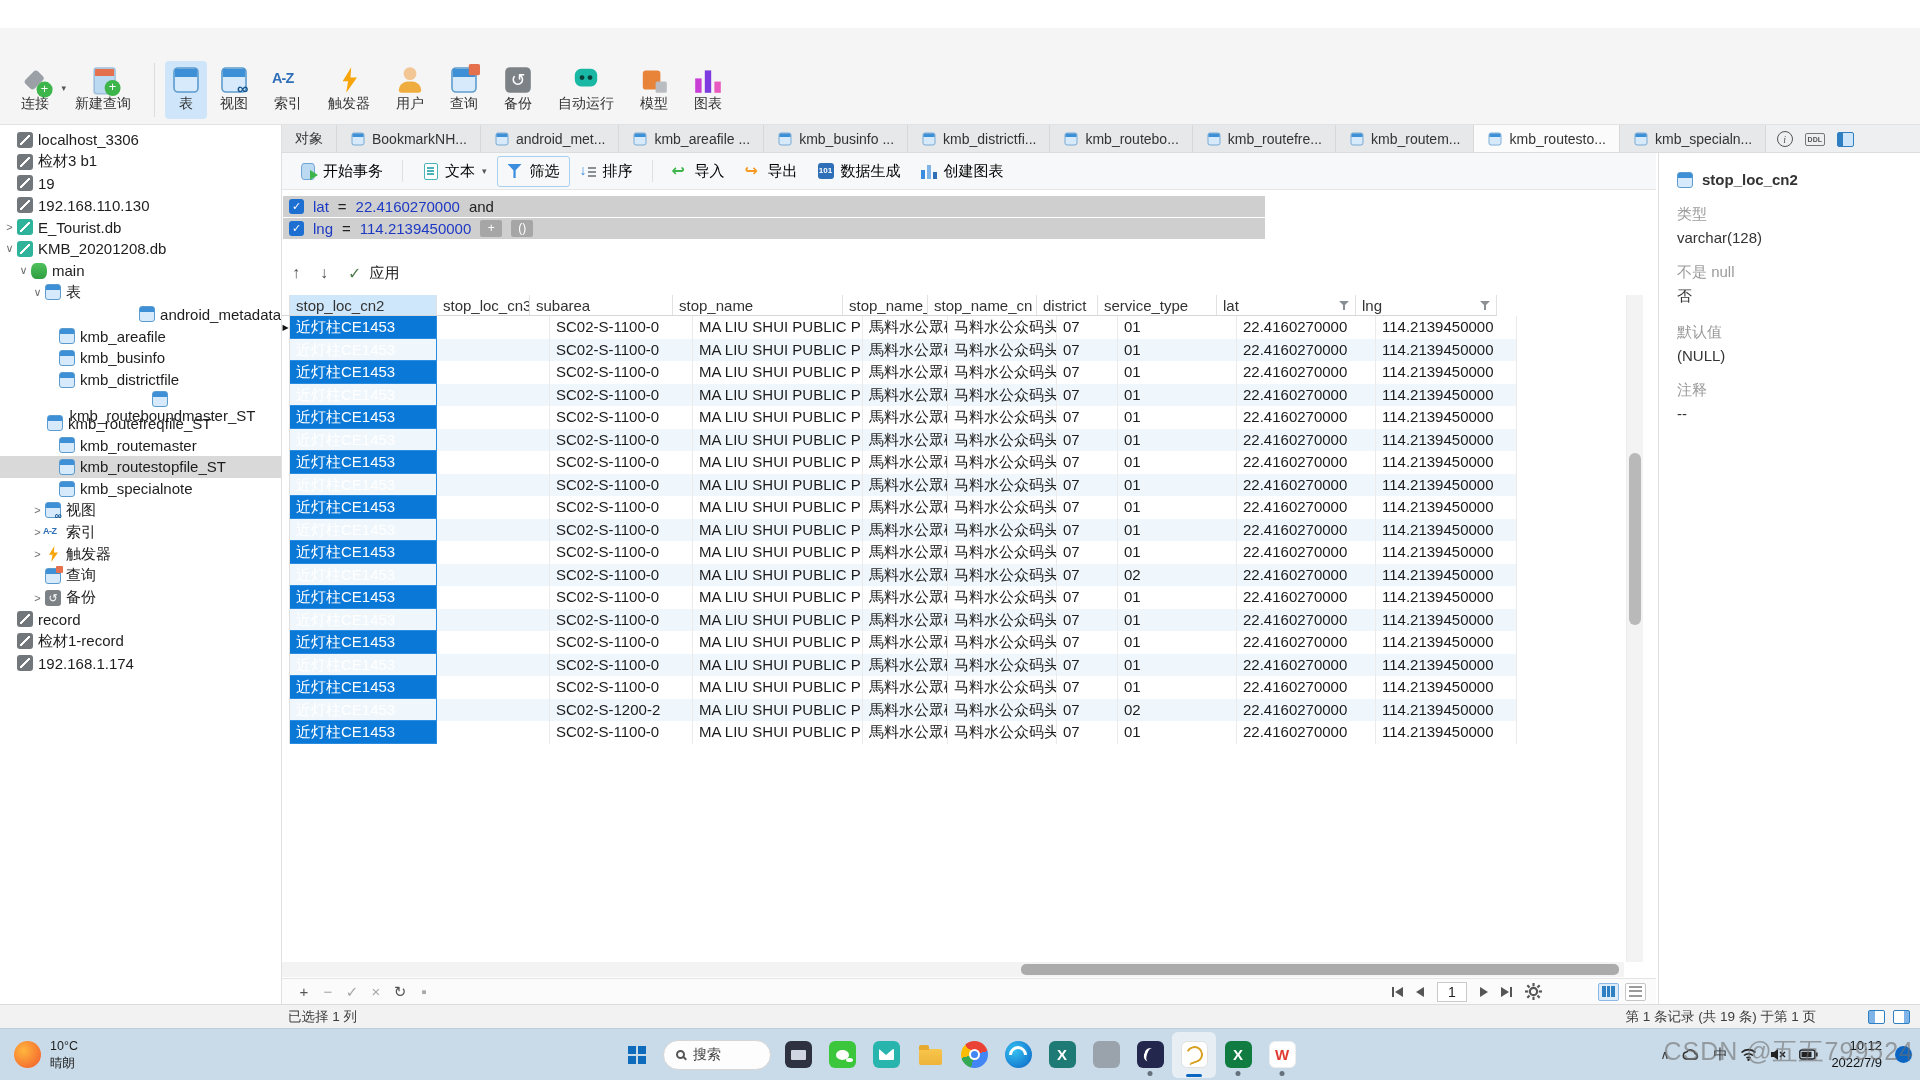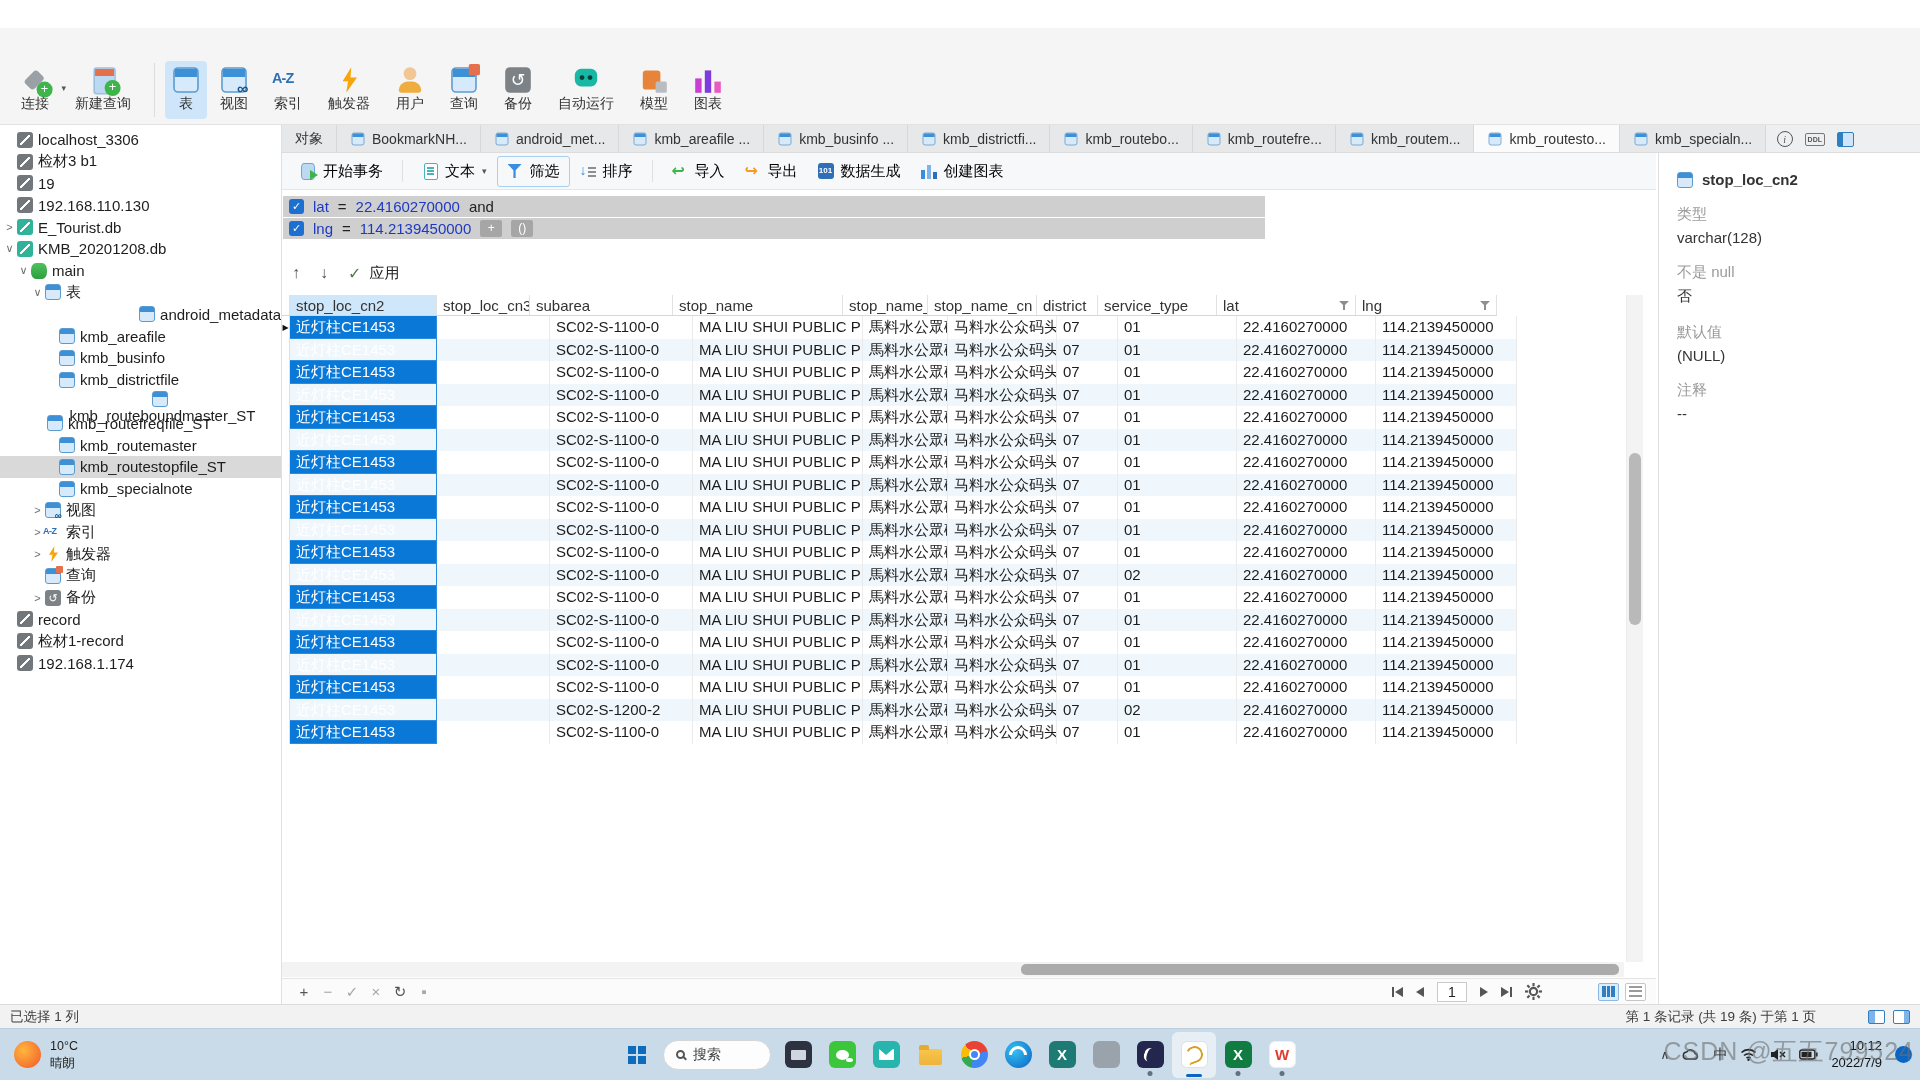--- a/index.html
+++ b/index.html
@@ -136,21 +136,21 @@
 
   
   .infopanel{position:absolute;left:1658px;top:153px;right:0;bottom:76px;background:#fff;border-left:1px solid #e0e0e0;padding:18px 10px 0 18px;font-size:15px}
   .ptitle{display:flex;align-items:center;gap:9px;font-weight:700;color:#333;margin-bottom:6px}
   .pfield{margin-top:17px}
   .plabel{color:#9a9a9a}
   .pvalue{color:#333;margin-top:5px}
 
   
   .statusbar{position:absolute;left:0;right:0;top:1004px;height:24px;background:#f2f2f2;border-top:1px solid #dcdcdc;display:flex;align-items:center;font-size:13.5px;color:#3c3c3c;padding:0 10px}
-  .st-left{}
+  .st-left{margin-left:278px}
   .st-right{margin-left:auto}
   .st-toggles{display:flex;gap:8px;margin-left:52px}
   .stg{width:17px;height:14px;border:1px solid #2f80c3;border-radius:2px}
   .stg.l{background:linear-gradient(90deg,#7fb4e8 0 6px,#fff 6px)}
   .stg.r{background:linear-gradient(90deg,#fff 0 10px,#7fb4e8 10px)}
 
   
   .taskbar{position:absolute;left:0;right:0;top:1028px;height:52px;background:#c9dbe9;border-top:1px solid #bccfde}
   .weather{position:absolute;left:14px;top:0;bottom:0;display:flex;align-items:center;gap:9px}
   .wicon{width:27px;height:27px;border-radius:50%;background:radial-gradient(circle at 35% 35%,#ffb63d,#f2572b)}

